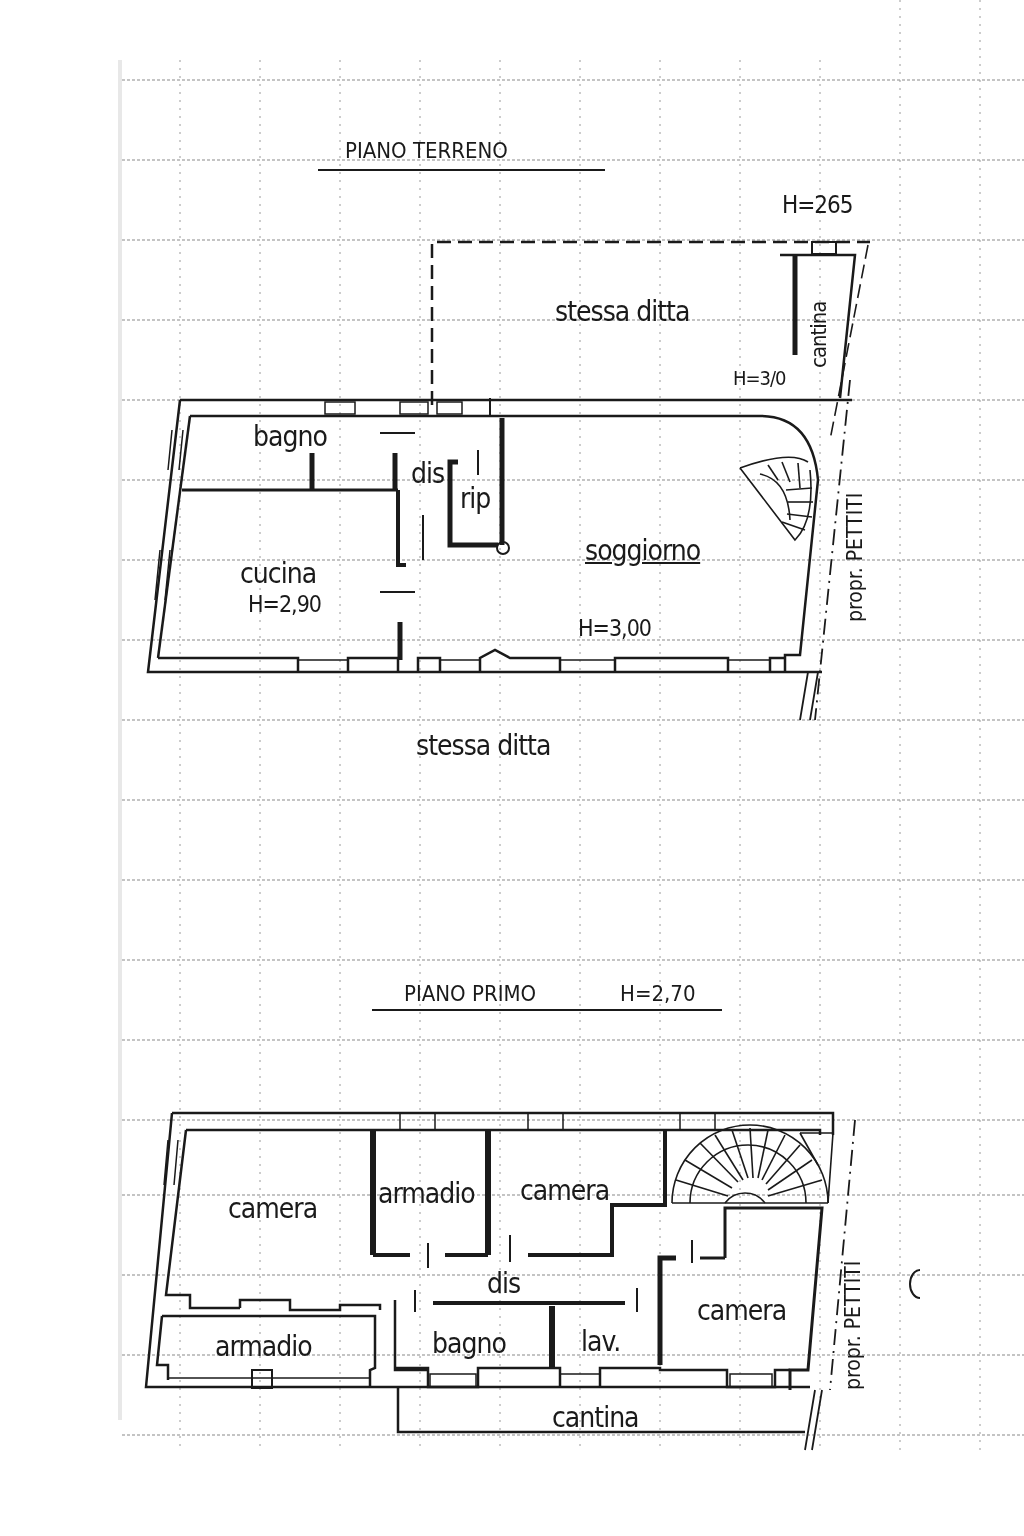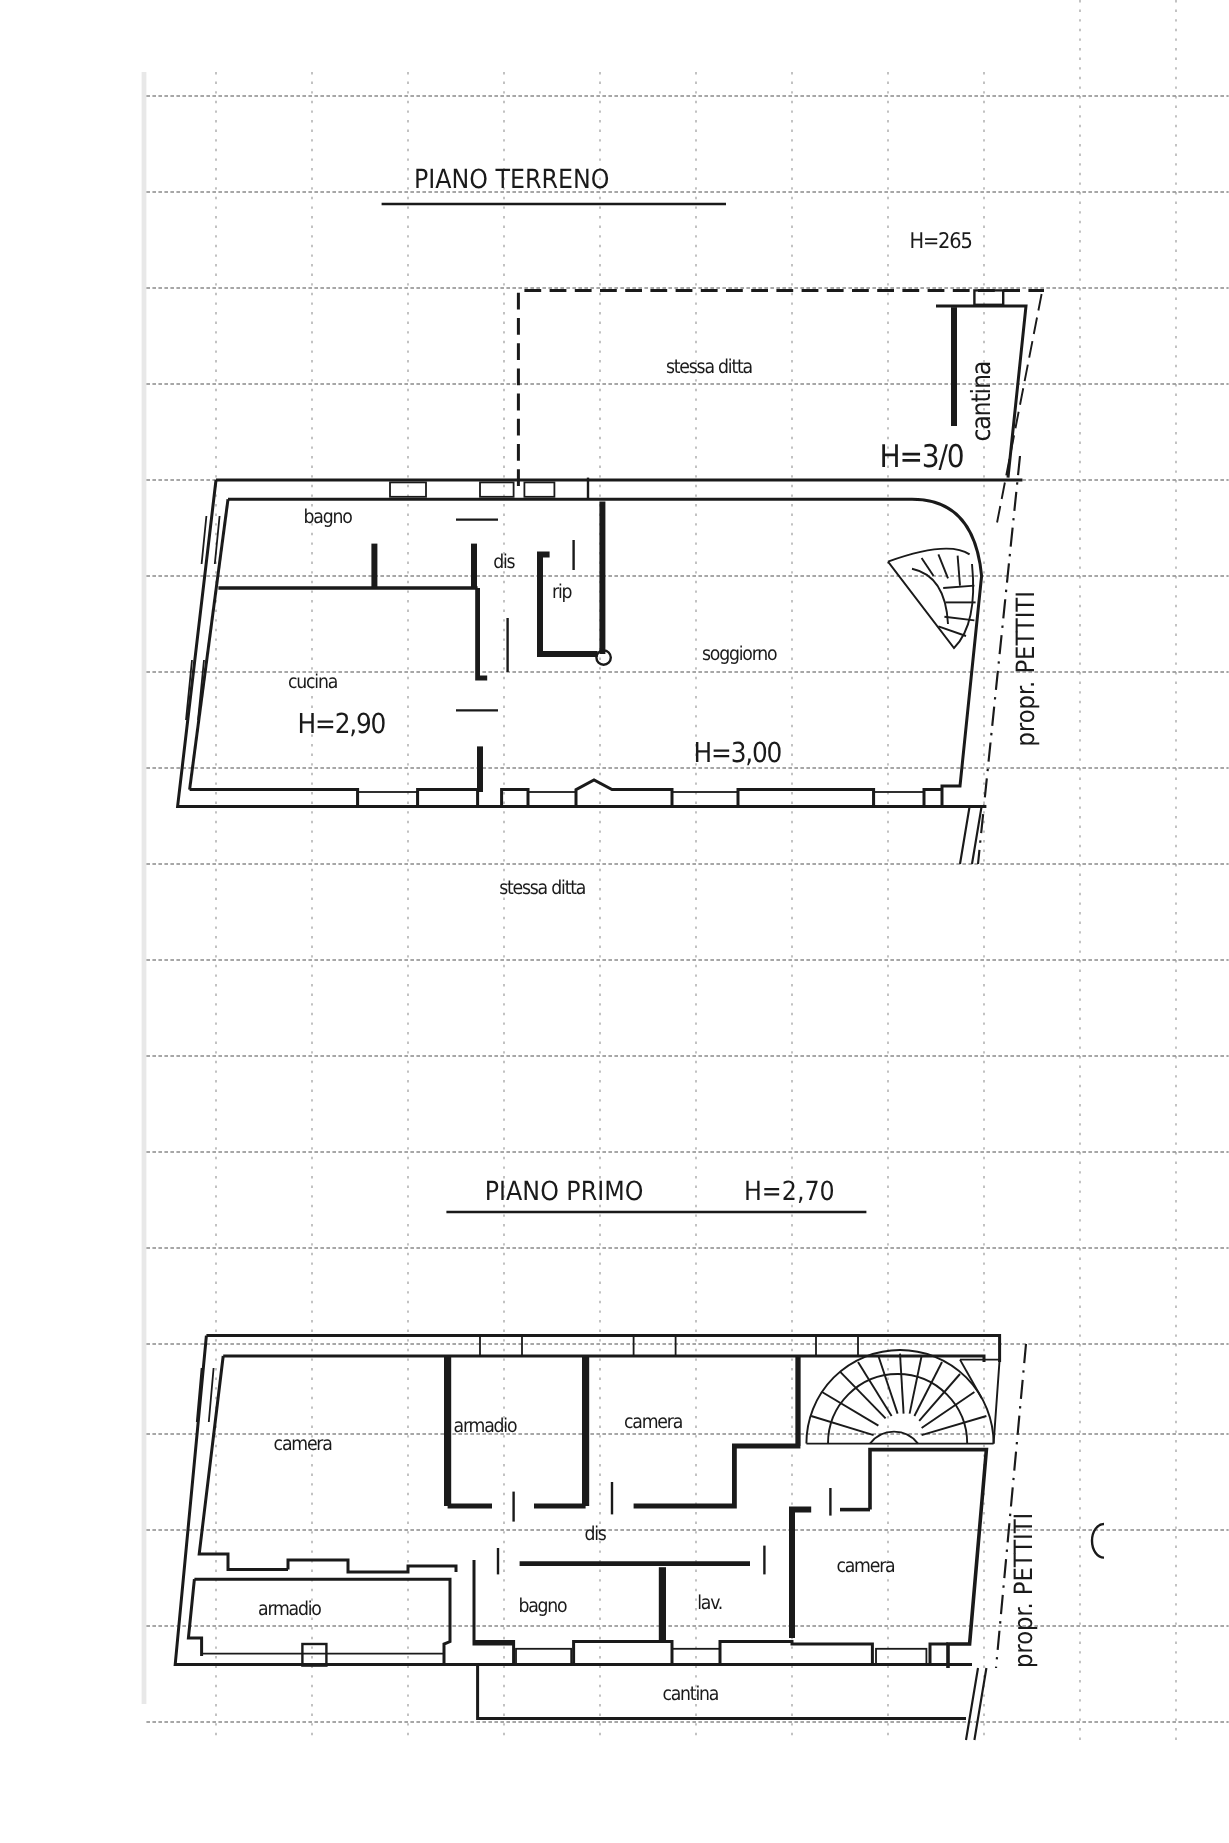--- a/index.html
+++ b/index.html
@@ -1,18 +1,18 @@
 <!DOCTYPE html>
 <html><head>
 <meta charset="utf-8">
 <style>
   html, body { margin:0; padding:0; background:#ffffff; }
   body { width:1024px; height:1536px; position:relative; overflow:hidden; font-family:"DejaVu Sans", sans-serif; }
   #plan { position:absolute; left:0; top:0; width:1024px; height:1536px; }
-  .lbl { position:absolute; font-family:"DejaVu Sans Condensed","DejaVu Sans", sans-serif; color:#1a1a1a; font-size:16px; letter-spacing:-1px; white-space:nowrap; line-height:1; }
+  .lbl { position:absolute; font-family:"DejaVu Sans Condensed","DejaVu Sans", sans-serif; color:#1a1a1a; font-size:28px; letter-spacing:-1px; white-space:nowrap; line-height:1; }
   .title { font-size:22px; letter-spacing:0px; text-transform:uppercase; }
   .vert { transform-origin:left top; transform:rotate(-90deg); }
   .edge-strip { position:absolute; left:118px; top:60px; width:4px; height:1360px; background:#e8e8e8; }
 </style>
 </head>
 <body>
 
 <div class="edge-strip"></div>
 
 <svg id="plan" viewBox="0 0 1024 1536" xmlns="http://www.w3.org/2000/svg">
@@ -187,28 +187,28 @@
     <path d="M815 1390 L805 1450 M822 1390 L812 1450" stroke-width="1.8"></path>
 
     <line x1="855" y1="1120" x2="830" y2="1390" stroke-width="1.8" stroke-dasharray="16 6 2 6"></line>
     <path d="M920 1270 A10 14 0 0 0 920 1298" stroke-width="2"></path>
   </g>
 </svg>
 
 <div class="lbl title" style="left:345px;top:140px;">PIANO TERRENO</div>
 <div class="lbl" style="left:555px;top:298px;">stessa ditta</div>
 <div class="lbl vert" style="left:808px;top:368px;font-size:22px;">cantina</div>
-<div class="lbl" style="left:758px;top:193px;font-size:18px;">H=265</div>
-<div class="lbl" style="left:733px;top:368px;font-size:26px;">H=3/0</div>
+<div class="lbl" style="left:782px;top:193px;font-size:24px;">H=265</div>
+<div class="lbl" style="left:733px;top:368px;font-size:20px;">H=3/0</div>
 <div class="lbl" style="left:253px;top:423px;">bagno</div>
 <div class="lbl" style="left:411px;top:460px;">dis</div>
 <div class="lbl" style="left:460px;top:485px;">rip</div>
 <div class="lbl" style="left:240px;top:560px;">cucina</div>
 <div class="lbl" style="left:248px;top:593px;font-size:23px;">H=2,90</div>
-<div class="lbl" style="left:585px;top:537px;">soggiorno</div>
+<div class="lbl" style="left:585px;top:537px;text-decoration:underline;">soggiorno</div>
 <div class="lbl" style="left:578px;top:577px;font-size:23px;margin-top:40px;">H=3,00</div>
 <div class="lbl" style="left:416px;top:732px;">stessa ditta</div>
 <div class="lbl vert" style="left:845px;top:622px;font-size:21px;letter-spacing:0;">propr. PETTITI</div>
 
 <div class="lbl title" style="left:404px;top:983px;text-align:right;">PIANO PRIMO</div>
 <div class="lbl title" style="left:620px;top:983px;text-align:center;">H=2,70</div>
 <div class="lbl" style="left:228px;top:1195px;">camera</div>
 <div class="lbl" style="left:378px;top:1180px;">armadio</div>
 <div class="lbl" style="left:520px;top:1177px;">camera</div>
 <div class="lbl" style="left:487px;top:1270px;">dis</div>

